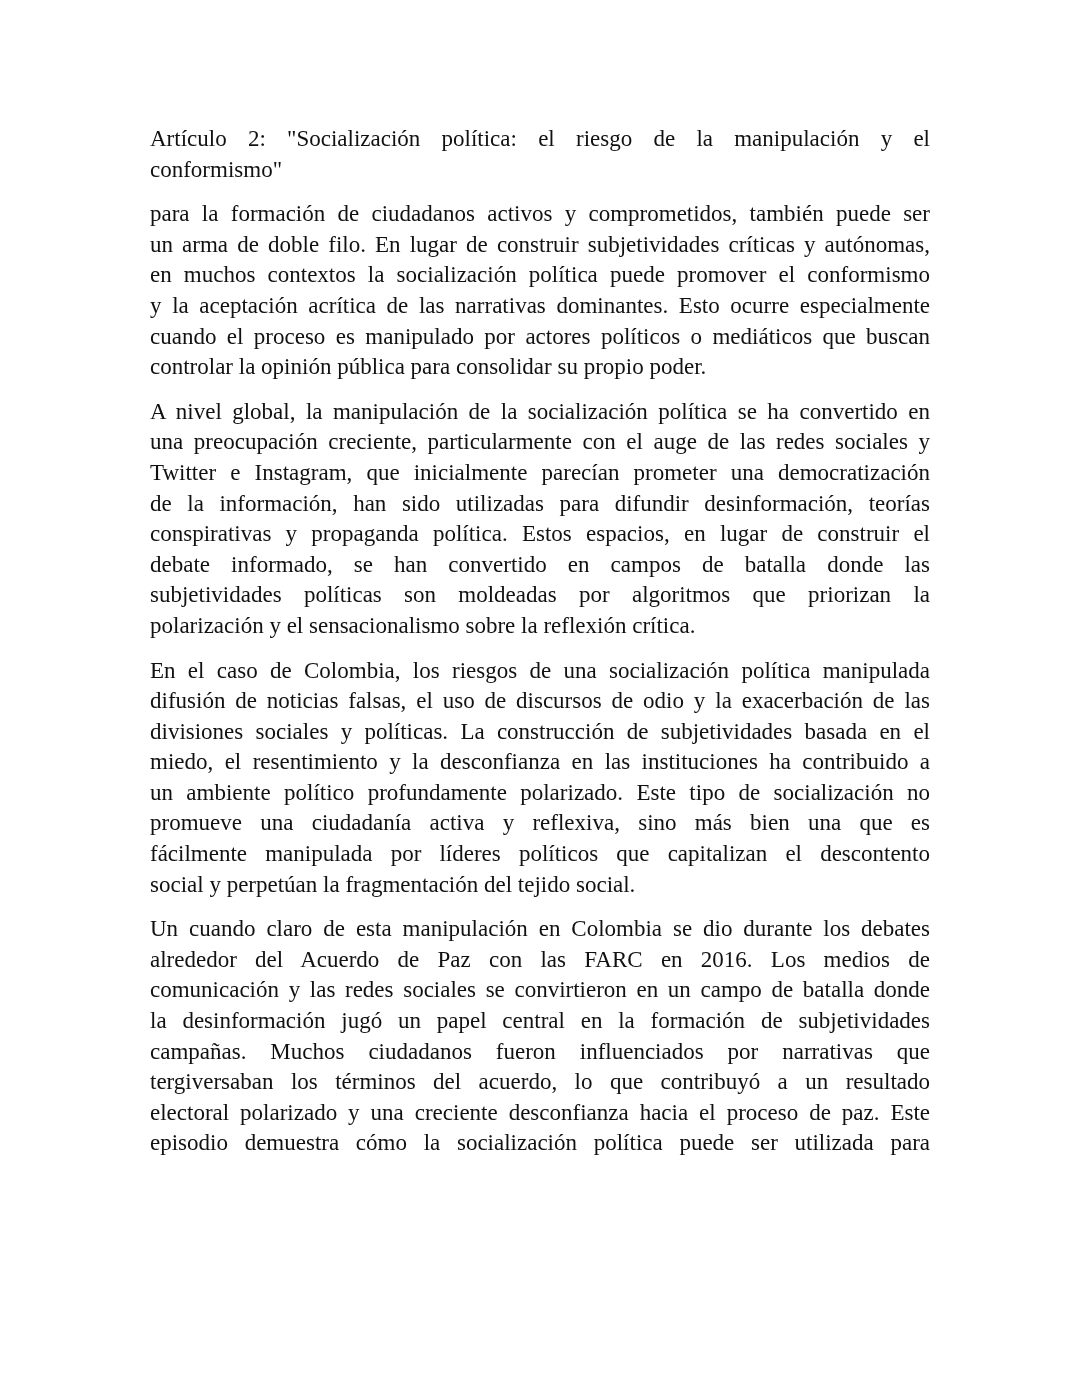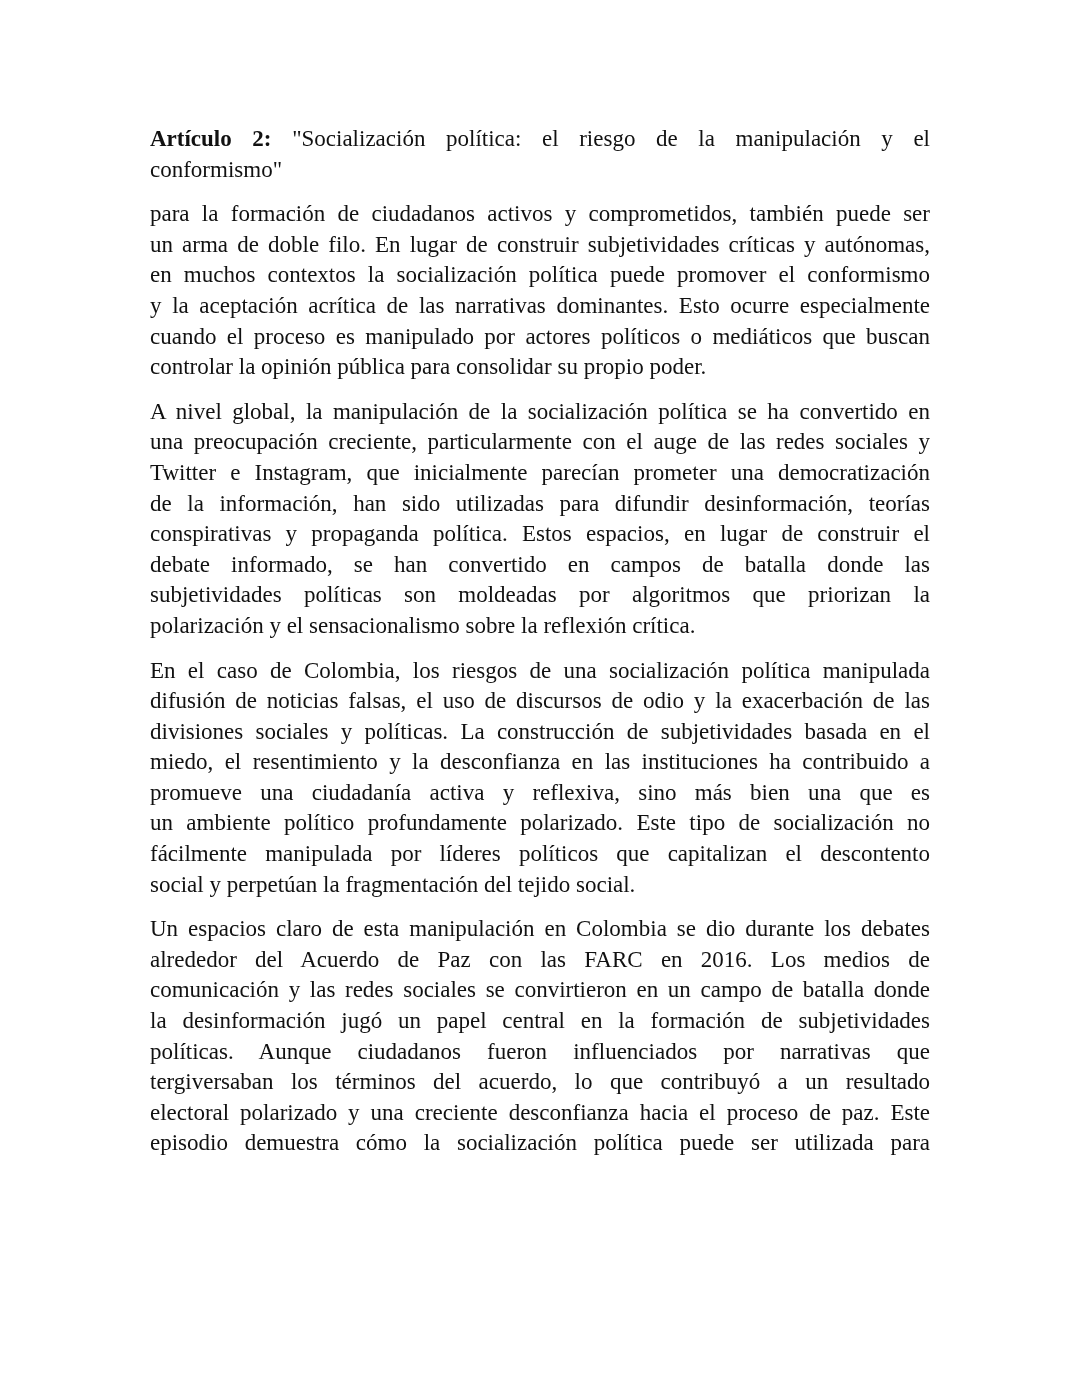--- a/index.html
+++ b/index.html
@@ -31,21 +31,21 @@
       height: 30.6px;
       white-space: nowrap;
       text-align: justify;
       text-align-last: justify;
       width: 780px;
     }
     .line.last {
       text-align-last: left;
     }
     .title-bold {
-      font-weight: bold;
+      font-weight: normal;
     }
   </style>
 </head>
 <body>
 
 <div class="page">
 
   <div class="para">
     <span class="line"><span class="title-bold">Artículo 2:</span><span> "Socialización política: el riesgo de la manipulación y el</span></span>
     <span class="line last">conformismo"</span>
@@ -69,30 +69,30 @@
     <span class="line">debate informado, se han convertido en campos de batalla donde las</span>
     <span class="line">subjetividades políticas son moldeadas por algoritmos que priorizan la</span>
     <span class="line last">polarización y el sensacionalismo sobre la reflexión crítica.</span>
   </div>
 
   <div class="para">
     <span class="line">En el caso de Colombia, los riesgos de una socialización política manipulada</span>
     <span class="line">difusión de noticias falsas, el uso de discursos de odio y la exacerbación de las</span>
     <span class="line">divisiones sociales y políticas. La construcción de subjetividades basada en el</span>
     <span class="line">miedo, el resentimiento y la desconfianza en las instituciones ha contribuido a</span>
+    <span class="line">un ambiente político profundamente polarizado. Este tipo de socialización no</span>
     <span class="line">promueve una ciudadanía activa y reflexiva, sino más bien una que es</span>
-    <span class="line">un ambiente político profundamente polarizado. Este tipo de socialización no</span>
     <span class="line">fácilmente manipulada por líderes políticos que capitalizan el descontento</span>
     <span class="line last">social y perpetúan la fragmentación del tejido social.</span>
   </div>
 
   <div class="para">
-    <span class="line">Un espacios claro de esta manipulación en Colombia se dio durante los debates</span>
+    <span class="line">Un cuando claro de esta manipulación en Colombia se dio durante los debates</span>
     <span class="line">alrededor del Acuerdo de Paz con las FARC en 2016. Los medios de</span>
     <span class="line">comunicación y las redes sociales se convirtieron en un campo de batalla donde</span>
     <span class="line">la desinformación jugó un papel central en la formación de subjetividades</span>
-    <span class="line">políticas. Aunque ciudadanos fueron influenciados por narrativas que</span>
+    <span class="line">campañas. Muchos ciudadanos fueron influenciados por narrativas que</span>
     <span class="line">tergiversaban los términos del acuerdo, lo que contribuyó a un resultado</span>
     <span class="line">electoral polarizado y una creciente desconfianza hacia el proceso de paz. Este</span>
     <span class="line">episodio demuestra cómo la socialización política puede ser utilizada para</span>
   </div>
 
 </div>
 
 </body></html>

